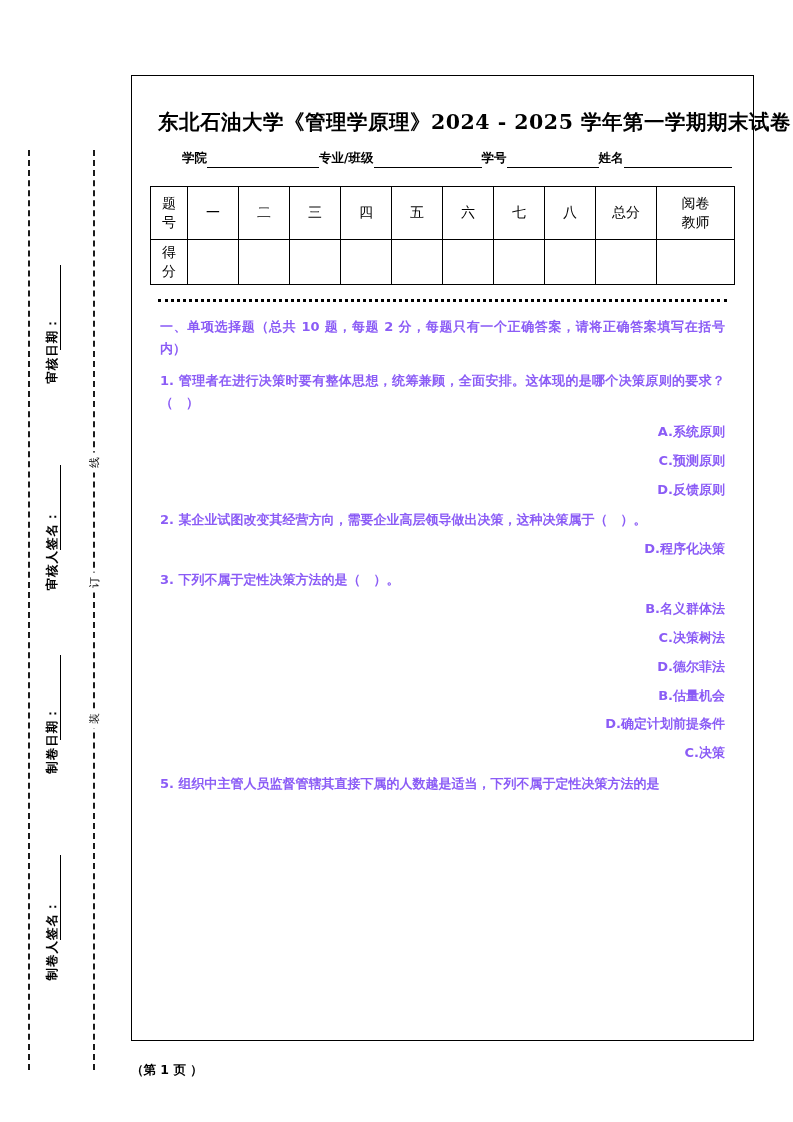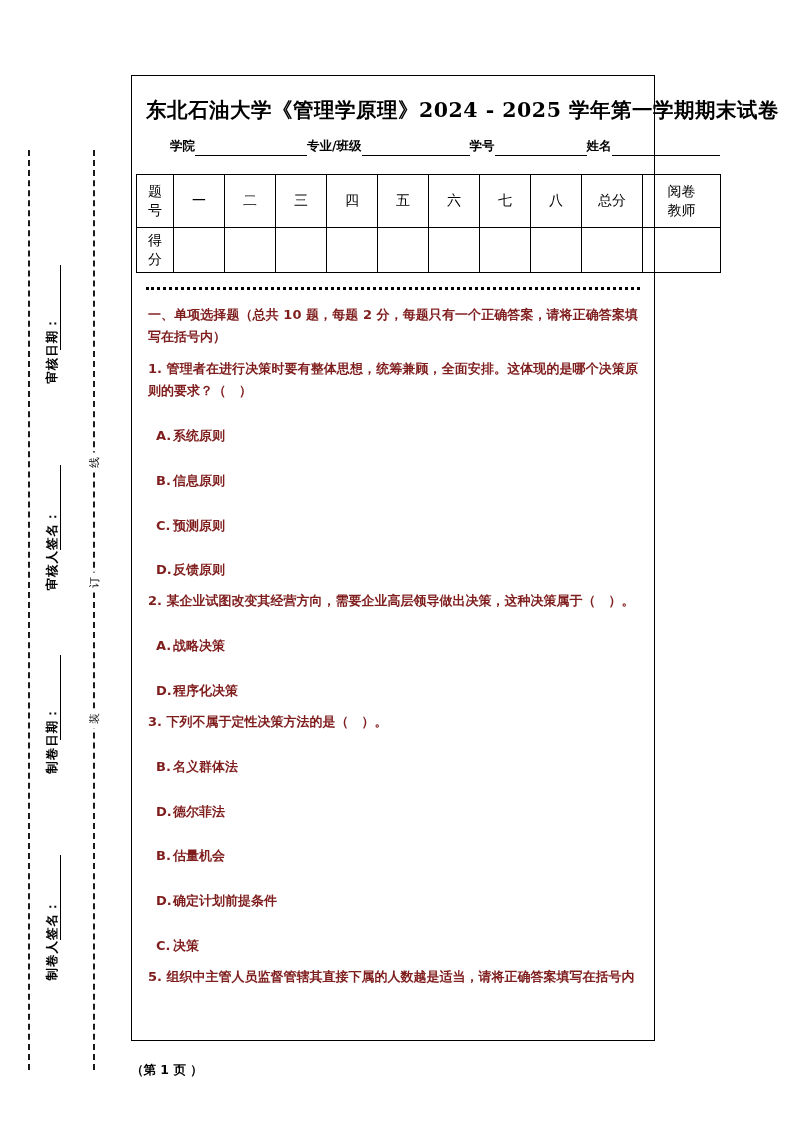--- a/index.html
+++ b/index.html
@@ -71,25 +71,25 @@
     padding: 3px 0;
     transform-origin: center center;
     transform: rotate(-90deg);
   }
 
   
   #sheet-frame {
     position: absolute;
     left: 131px;
     top: 75px;
-    width: 524px;
+    width: 623px;
     height: 966px;
     border: 1.6px solid #000;
     box-sizing: border-box;
-    padding: 4px;
+    padding: 16px;
   }
 
   #paper-title {
     margin: 16px 0 0 0;
     padding: 0 6px 0 10px;
     font-family: "DejaVu Serif", "Liberation Serif", serif;
     font-size: 20.5px;
     font-weight: bold;
     letter-spacing: 0.5px;
     white-space: nowrap;
@@ -144,36 +144,37 @@
     height: 0;
     border-top: 3px dotted #000;
   }
 
   
   #exam-body {
     margin: 14px 12px 0 12px;
     font-family: "DejaVu Sans", "Liberation Sans", sans-serif;
     font-size: 13px;
     font-weight: bold;
-    color: #7f1d1d;
+    color: #8b5cf6;
   }
   .section-heading {
     line-height: 1.72;
     margin-bottom: 9px;
     text-align: justify;
   }
   .question-stem {
     line-height: 1.7;
     margin: 9px 0 0 0;
     text-align: justify;
   }
   .option-line {
     line-height: 1.6;
-    margin: 24px 0 0 8px;
+    margin: 8px 0 0 8px;
     white-space: nowrap;
+    text-align: right;
   }
   .opt-letter { display: inline-block; min-width: 17px; }
 
   
   #page-footer {
     position: absolute;
     left: 131px;
     top: 1062px;
     width: 623px;
     text-align: left;
@@ -283,62 +284,59 @@
     <div class="section-heading">一、单项选择题（总共 10 题，每题 2 分，每题只有一个正确答案，请将正确答案填写在括号内）</div>
 
     <div class="question-stem">
       <span>1.</span>
       <span>管理者在进行决策时要有整体思想，统筹兼顾，全面安排。这体现的是哪个决策原则的要求？（　）</span>
     </div>
     <div class="option-line">
       <span class="opt-letter">A.</span><span>系统原则</span>
     </div>
     <div class="option-line">
-      <span class="opt-letter">B.</span><span>信息原则</span>
-    </div>
-    <div class="option-line">
       <span class="opt-letter">C.</span><span>预测原则</span>
     </div>
     <div class="option-line">
       <span class="opt-letter">D.</span><span>反馈原则</span>
     </div>
 
     <div class="question-stem">
       <span>2.</span>
       <span>某企业试图改变其经营方向，需要企业高层领导做出决策，这种决策属于（　）。</span>
     </div>
     <div class="option-line">
-      <span class="opt-letter">A.</span><span>战略决策</span>
-    </div>
-    <div class="option-line">
       <span class="opt-letter">D.</span><span>程序化决策</span>
     </div>
 
     <div class="question-stem">
       <span>3.</span>
       <span>下列不属于定性决策方法的是（　）。</span>
     </div>
     <div class="option-line">
       <span class="opt-letter">B.</span><span>名义群体法</span>
     </div>
     <div class="option-line">
+      <span class="opt-letter">C.</span><span>决策树法</span>
+    </div>
+    <div class="option-line">
       <span class="opt-letter">D.</span><span>德尔菲法</span>
     </div>
 
     <div class="option-line">
       <span class="opt-letter">B.</span><span>估量机会</span>
     </div>
     <div class="option-line">
       <span class="opt-letter">D.</span><span>确定计划前提条件</span>
     </div>
     <div class="option-line">
       <span class="opt-letter">C.</span><span>决策</span>
     </div>
 
     <div class="question-stem">
       <span>5.</span>
-      <span>组织中主管人员监督管辖其直接下属的人数越是适当，请将正确答案填写在括号内</span>
+      <span>组织中主管人员监督管辖其直接下属的人数越是适当，下列不属于定性决策方法的是</span>
     </div>
 
   </div>
 </div>
 
 <div id="page-footer">（第 1 页 ）</div>
 
 </body></html>

